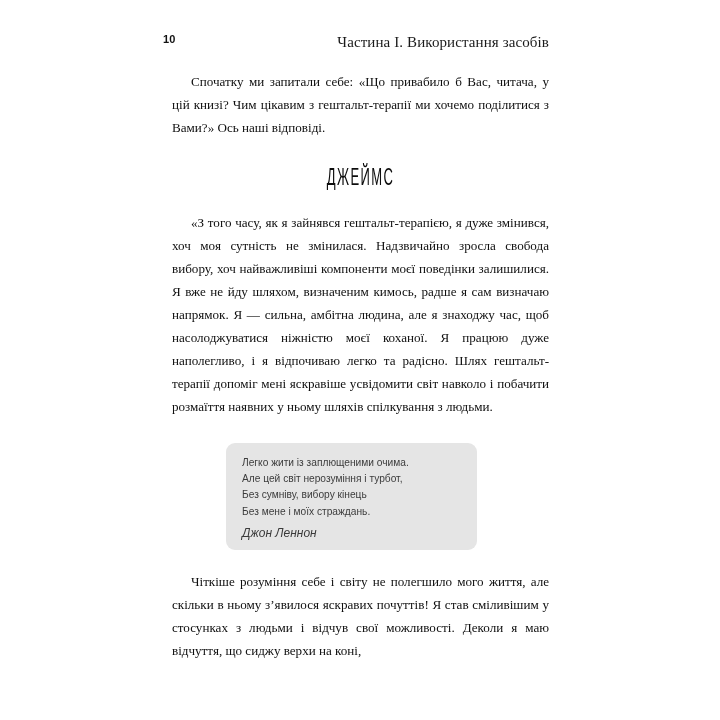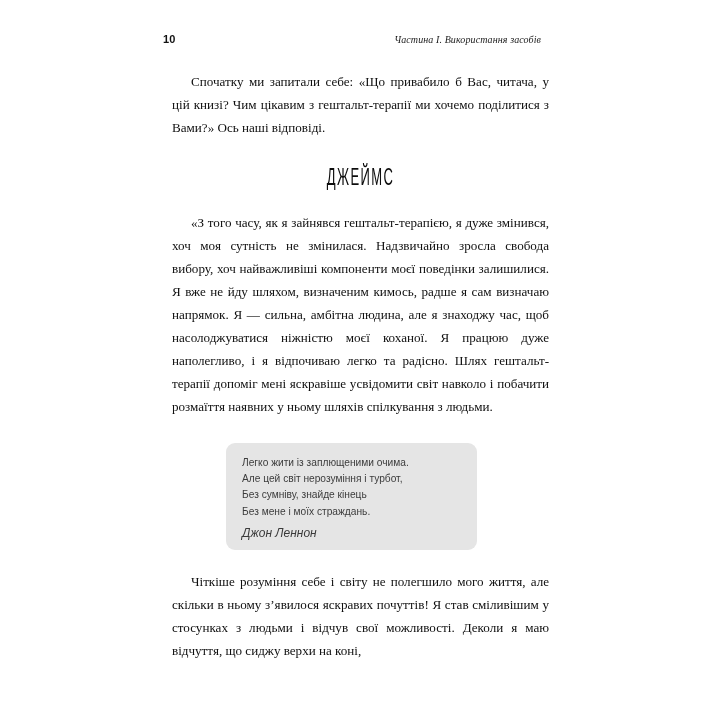--- a/index.html
+++ b/index.html
@@ -30,25 +30,24 @@
     left: 0;
     top: 0;
     font-family: "Liberation Sans", "DejaVu Sans", sans-serif;
     font-size: 11px;
     font-weight: bold;
     color: #111111;
     letter-spacing: 0.2px;
   }
   .head-title {
     position: absolute;
-    right: 8px;
+    right: 0;
     top: 1px;
     font-family: "Liberation Serif", "DejaVu Serif", serif;
-    font-style: italic;
-    font-size: 10px;
+    font-size: 15px;
     color: #1a1a1a;
     letter-spacing: 0.1px;
     white-space: nowrap;
   }
 
   
   .column {
     position: absolute;
     left: 172px;
     top: 70px;
@@ -129,21 +128,21 @@
 
     <div class="gap-after-head"></div>
 
     <p class="body">«З того часу, як я зайнявся гештальт-терапією, я дуже змінився, хоч моя сутність не змінилася. Надзвичайно зросла свобода вибору, хоч найважливіші компоненти моєї поведінки залишилися. Я вже не йду шляхом, визначеним кимось, радше я сам визначаю напрямок. Я — сильна, амбітна людина, але я знаходжу час, щоб насолоджуватися ніжністю моєї коханої. Я працюю дуже наполегливо, і я відпочиваю легко та радісно. Шлях гештальт-терапії допоміг мені яскравіше усвідомити світ навколо і побачити розмаїття наявних у ньому шляхів спілкування з людьми.</p>
 
     <div class="gap-before-quote"></div>
 
     <div class="quote-box">
       <div class="quote-line">Легко жити із заплющеними очима.</div>
       <div class="quote-line">Але цей світ нерозуміння і турбот,</div>
-      <div class="quote-line">Без сумніву, знайде кінець</div>
+      <div class="quote-line">Без сумніву, вибору кінець</div>
       <div class="quote-line">Без мене і моїх страждань.</div>
       <div class="quote-attrib">Джон Леннон</div>
     </div>
 
     <div class="gap-after-quote"></div>
 
     <p class="body">Чіткіше розуміння себе і світу не полегшило мого життя, але скільки в ньому з’явилося яскравих почуттів! Я став сміливішим у стосунках з людьми і відчув свої можливості. Деколи я маю відчуття, що сиджу верхи на коні,</p>
 
   </div>
 </div>

